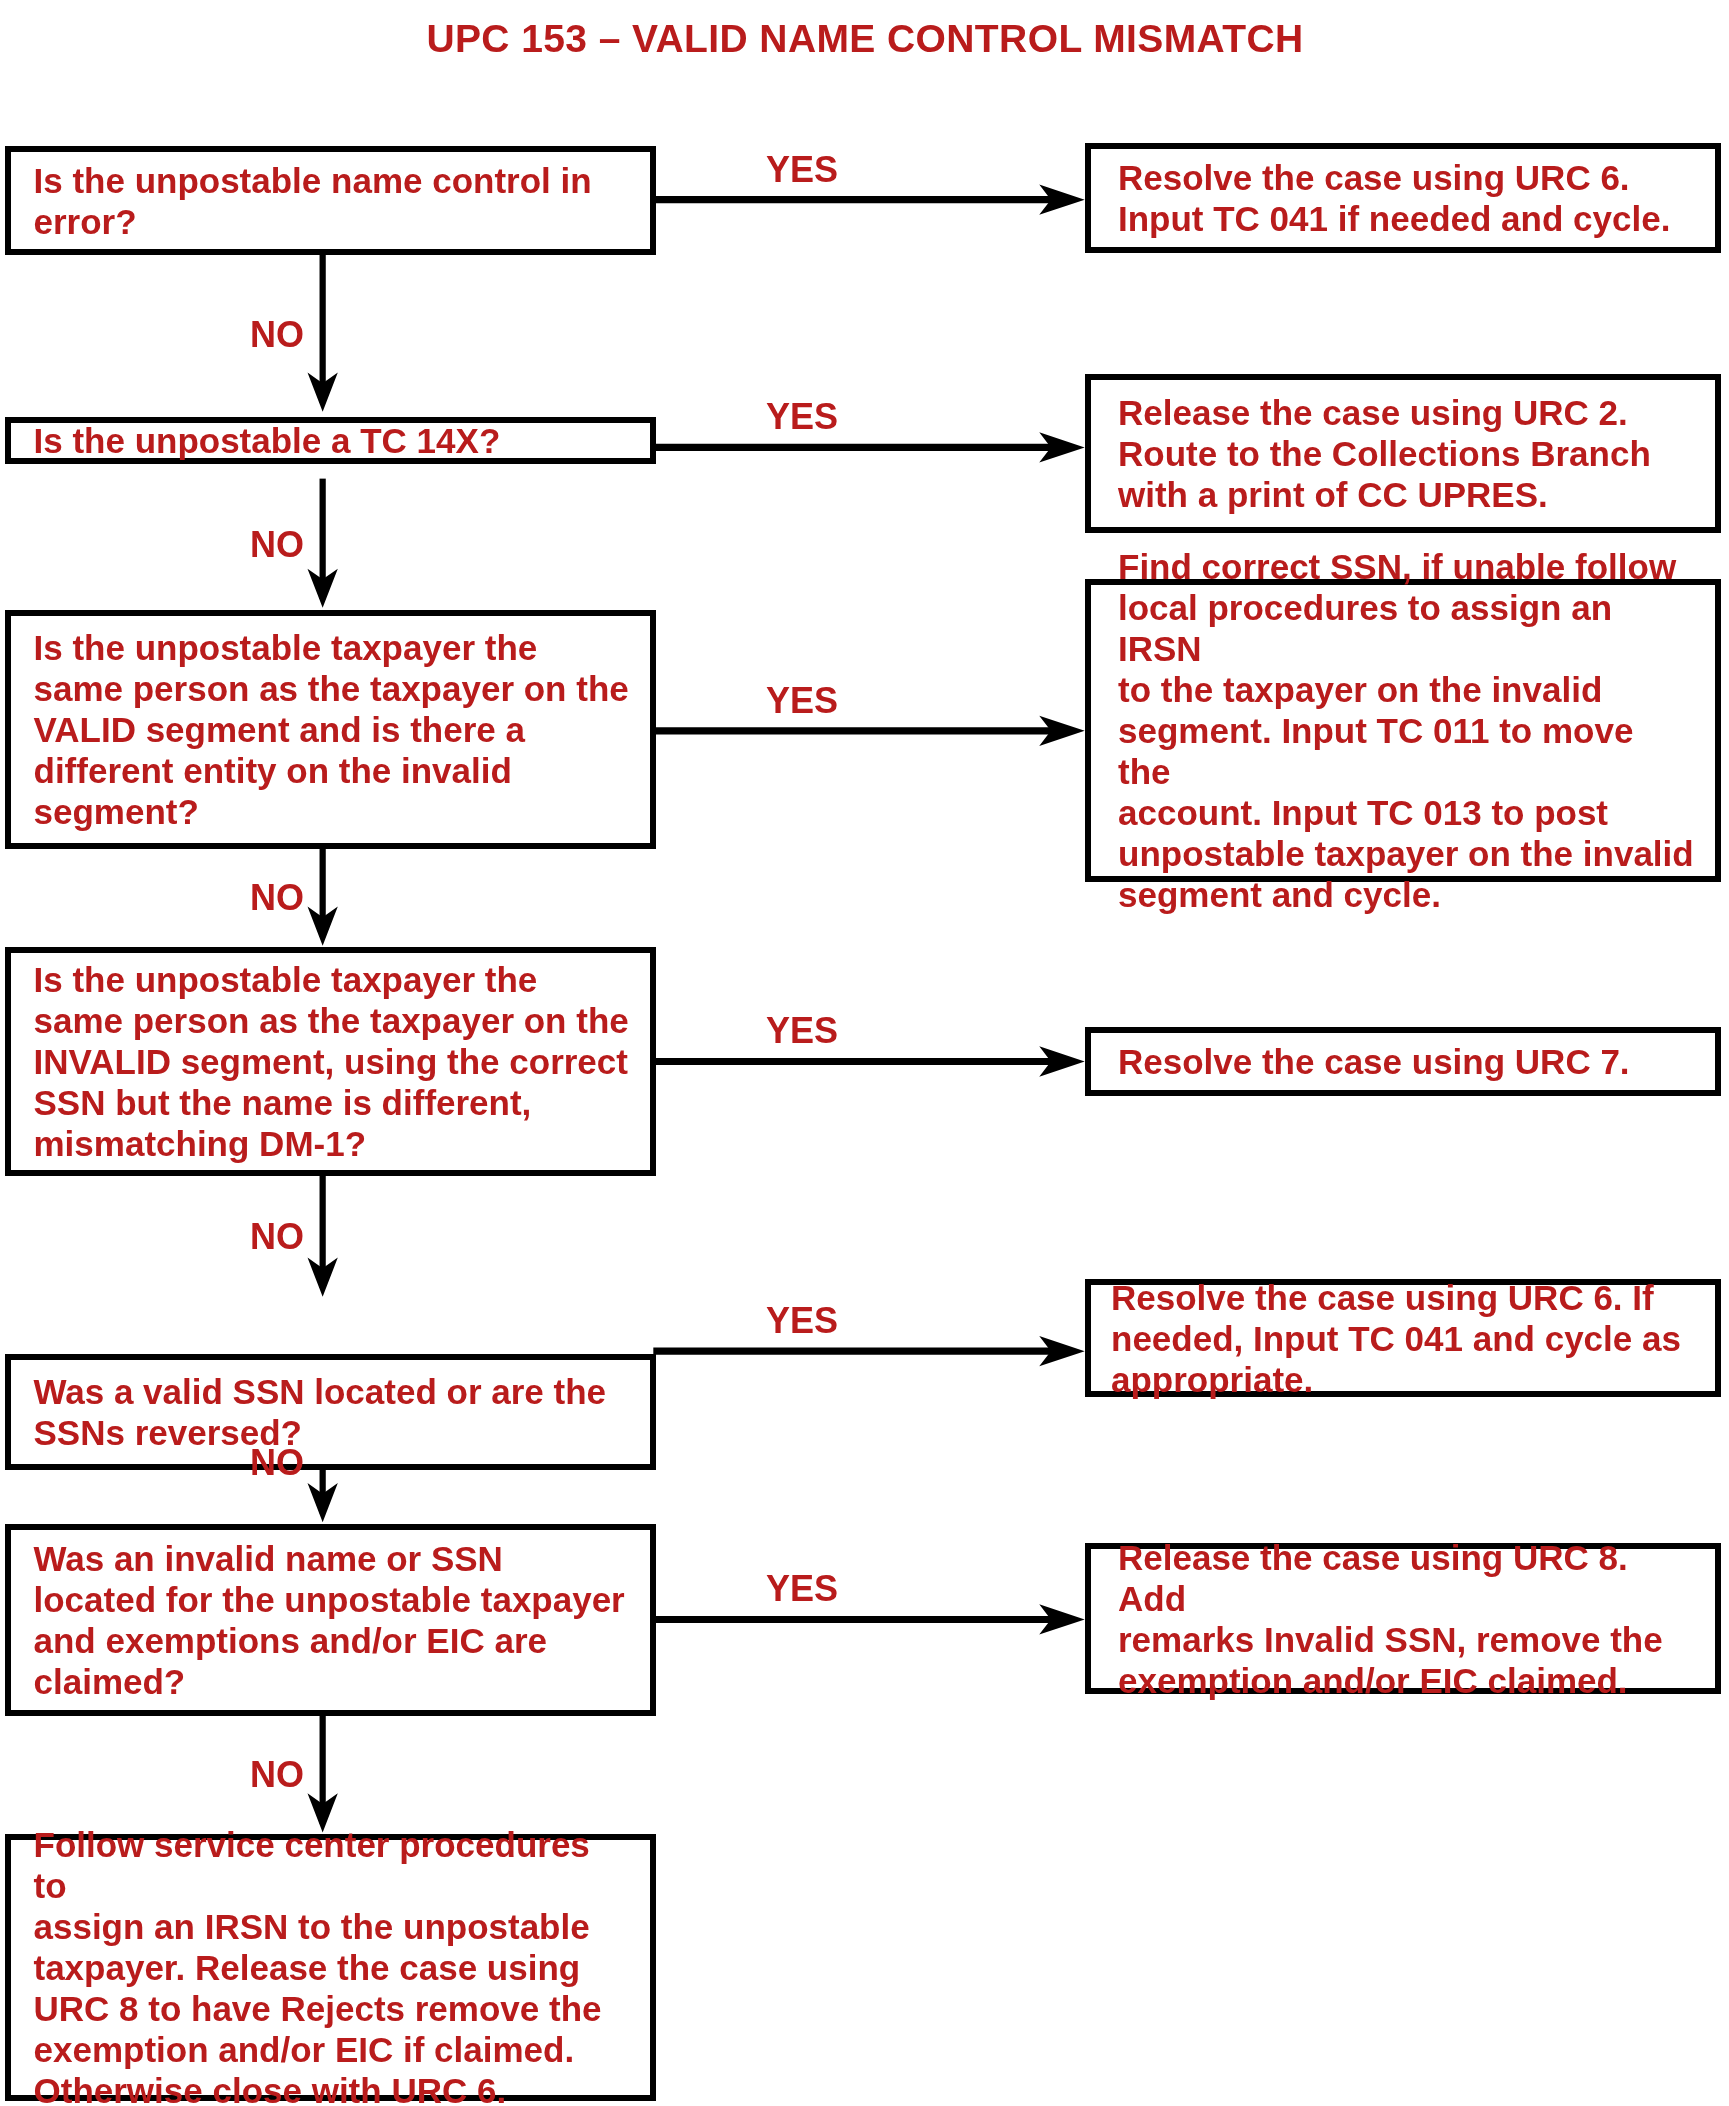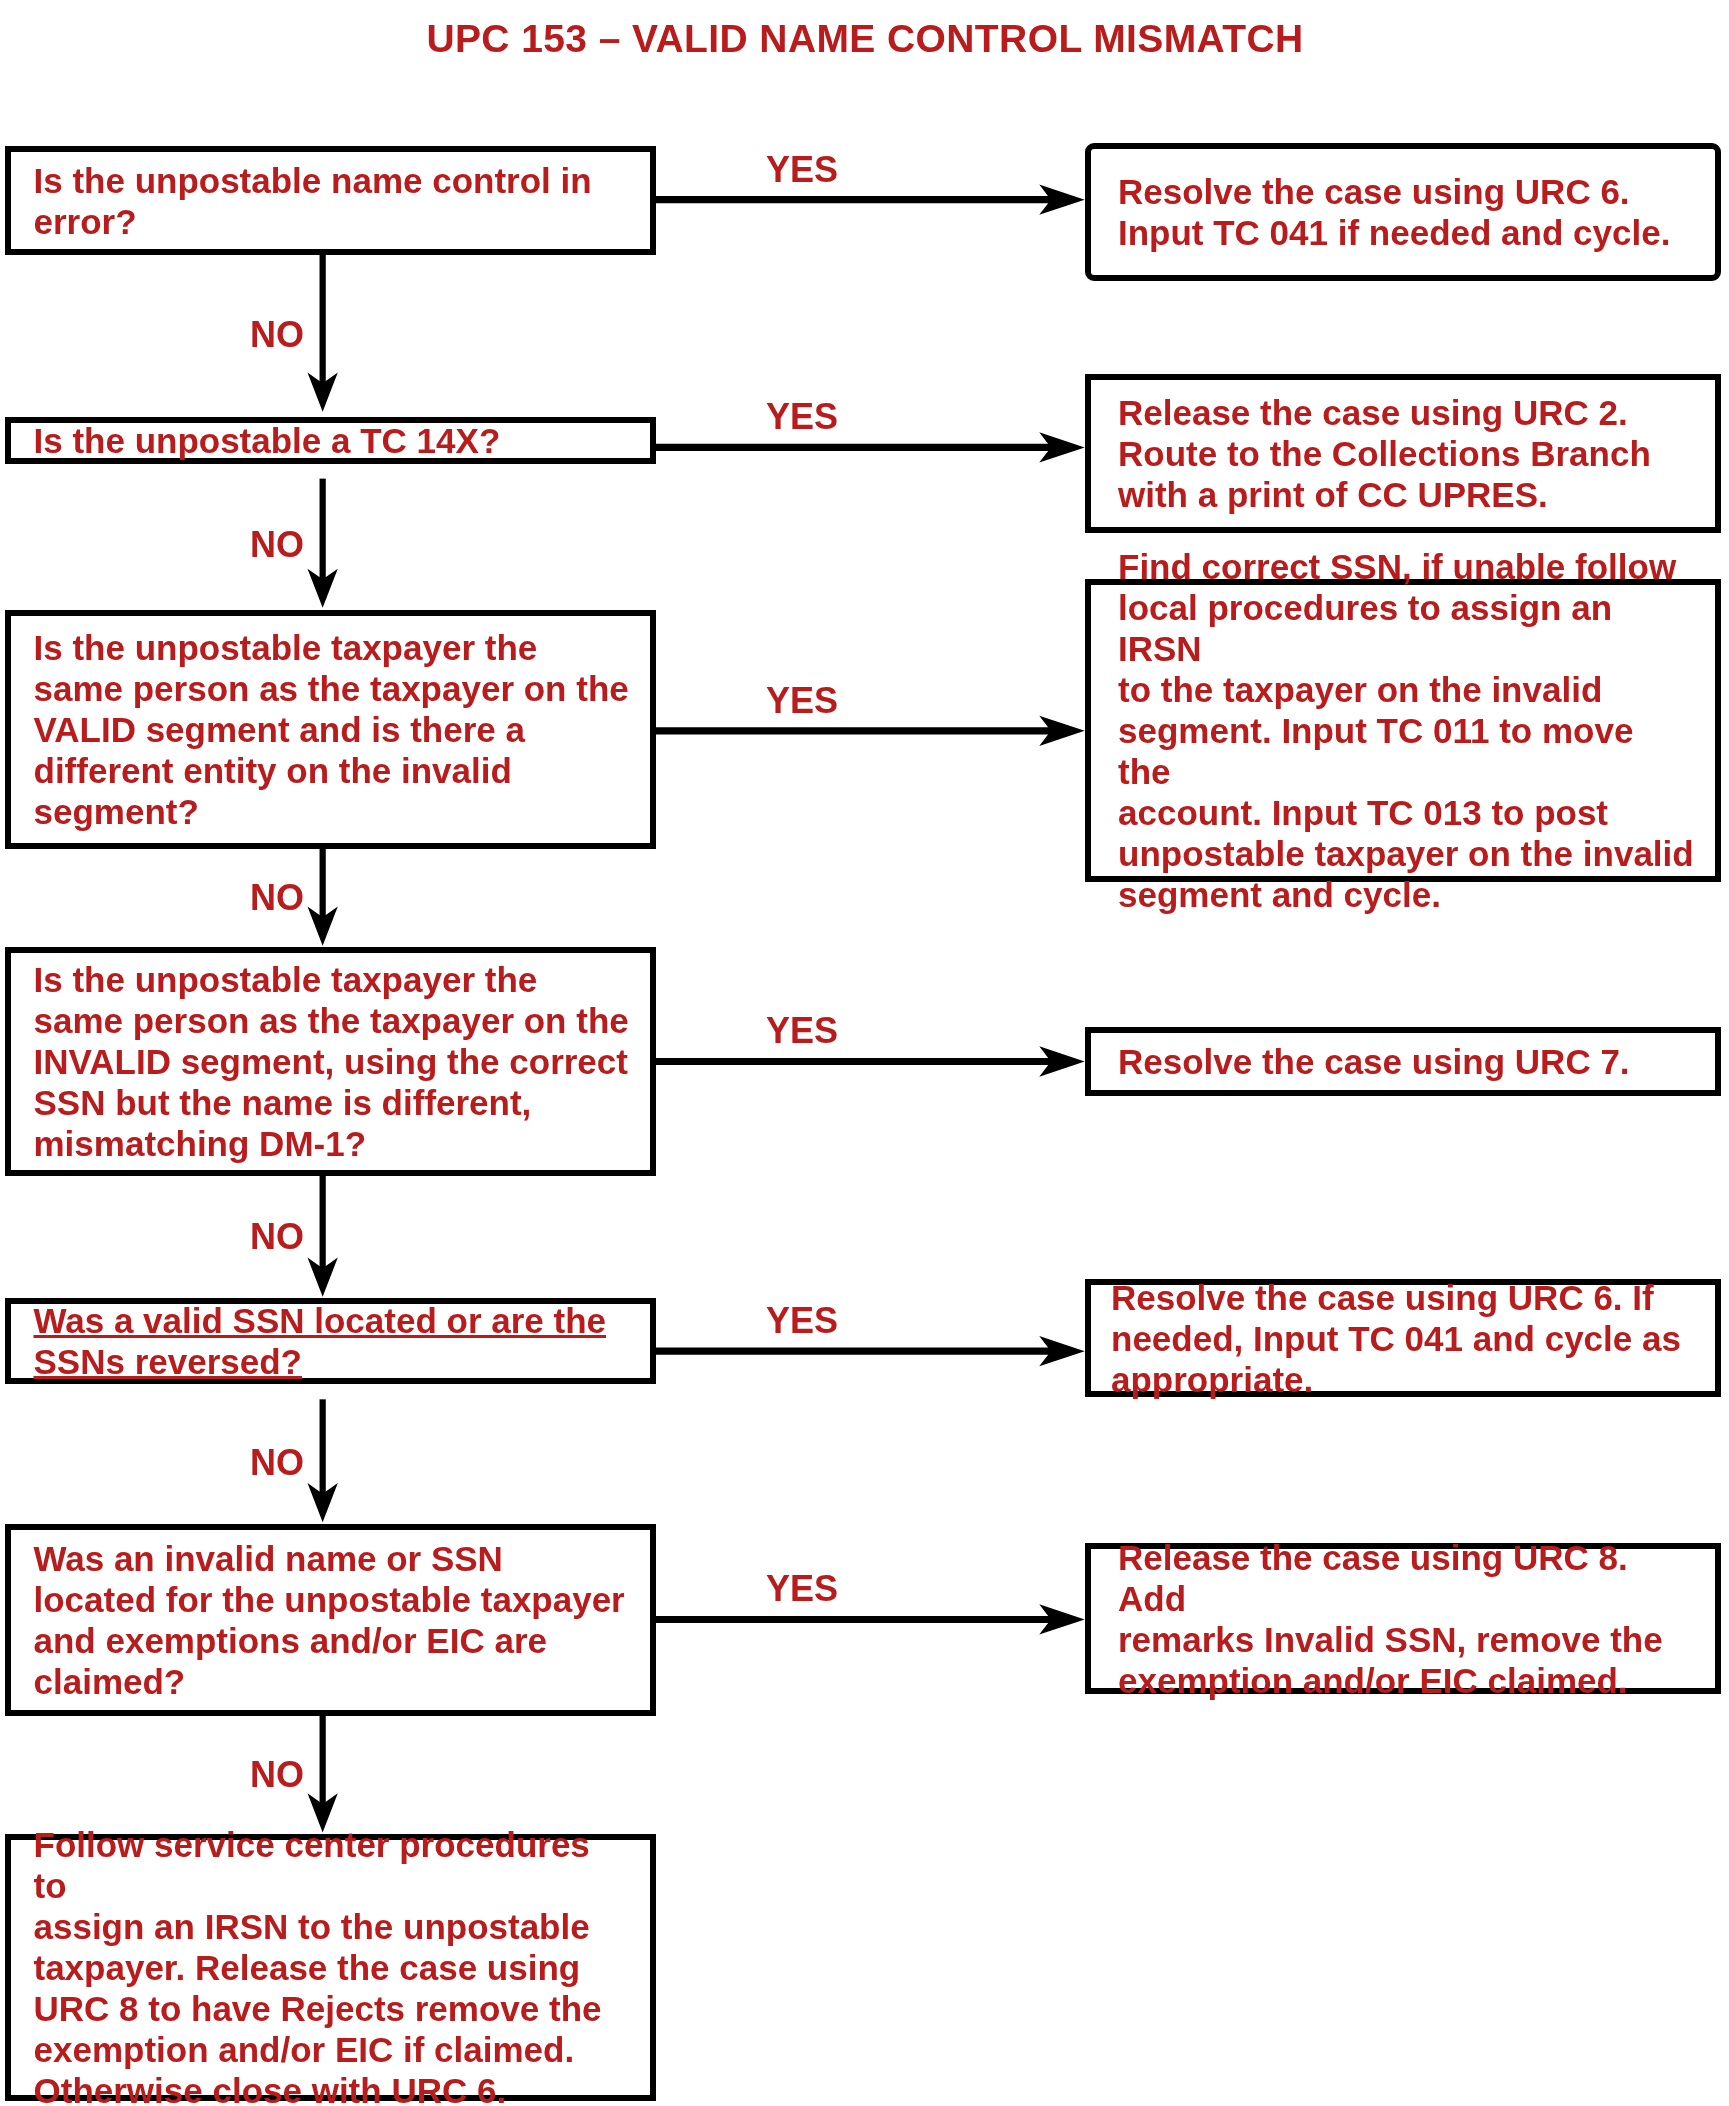--- a/index.html
+++ b/index.html
@@ -134,40 +134,40 @@
 different entity on the invalid
 segment?</span>
   </div>
   <div class="box qbox" style="top:947px;height:229px;">
     <span>Is the unpostable taxpayer the
 same person as the taxpayer on the
 INVALID segment, using the correct
 SSN but the name is different,
 mismatching DM-1?</span>
   </div>
-  <div class="box qbox" style="top:1298px;height:86px;text-decoration:underline;">
+  <div class="box qbox" style="top:1354px;height:116px;">
     <span>Was a valid SSN located or are the
 SSNs reversed?</span>
   </div>
   <div class="box qbox" style="top:1524px;height:192px;">
     <span>Was an invalid name or SSN
 located for the unpostable taxpayer
 and exemptions and/or EIC are
 claimed?</span>
   </div>
   <div class="box qbox" style="top:1834px;height:267px;">
     <span>Follow service center procedures to
 assign an IRSN to the unpostable
 taxpayer.  Release the case using
 URC 8 to have Rejects remove the
 exemption and/or EIC if claimed.
 Otherwise close with URC 6.</span>
   </div>
 
-  <div class="box abox" style="top:143px;height:138px;border-radius:9px;">
+  <div class="box abox" style="top:143px;height:110px;">
     <span>Resolve the case using URC 6.
 Input TC 041 if needed and cycle.</span>
   </div>
   <div class="box abox" style="top:374px;height:159px;">
     <span>Release the case using URC 2.
 Route to the Collections Branch
 with a print of CC UPRES.</span>
   </div>
   <div class="box abox" style="top:579px;height:303px;">
     <span>Find correct SSN, if unable follow

